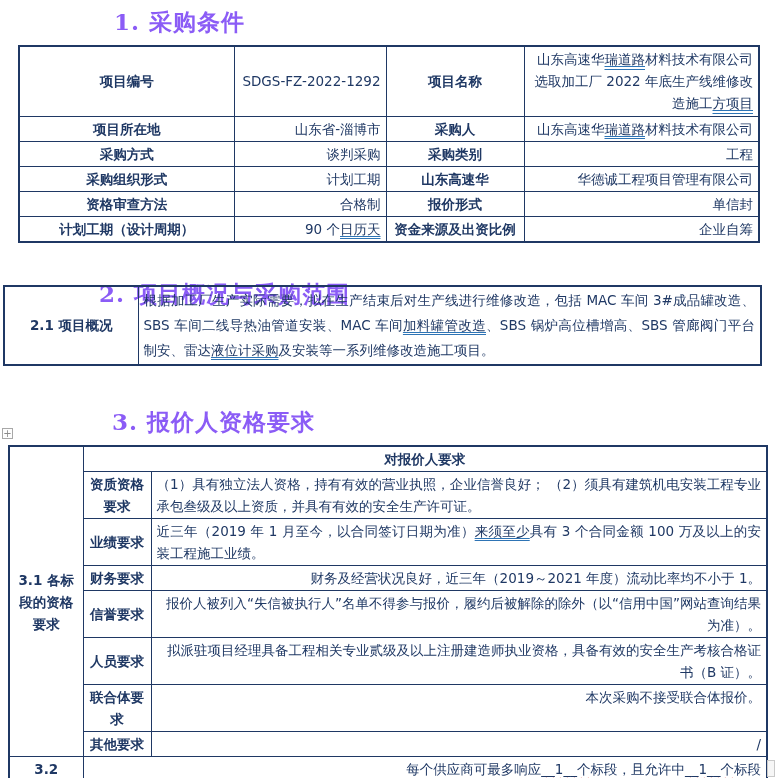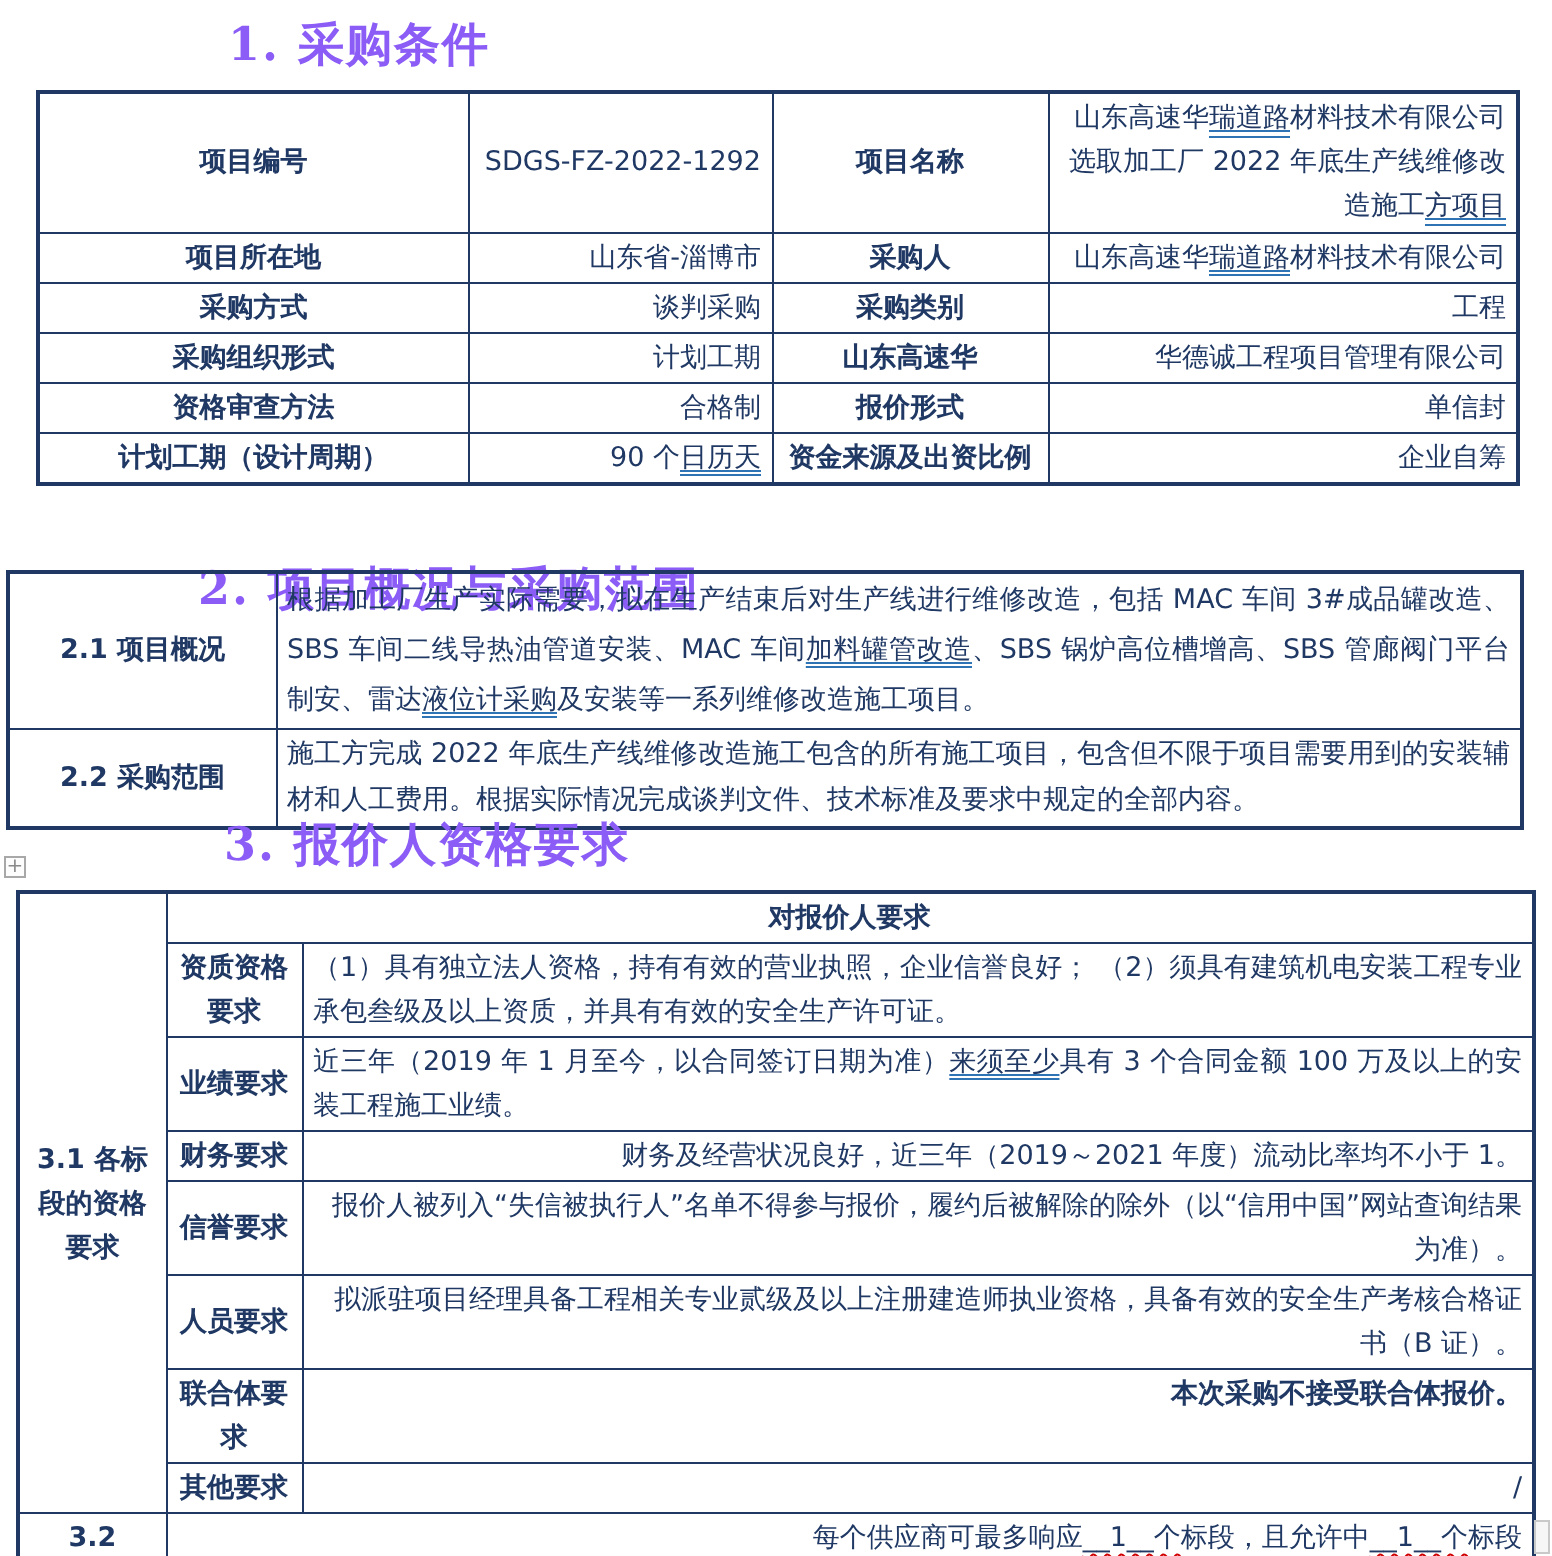--- a/index.html
+++ b/index.html
@@ -120,24 +120,20 @@
 <table class="doc-table" id="table2">
   <colgroup>
       <col style="width:134px">
       <col style="width:623px">
     </colgroup>
   <tbody>
       <tr style="height:76px">
     <td class="lbl">2.1 项目概况</td>
     <td class="txt just"><span>根据加工厂生产实际需要，拟在生产结束后对生产线进行维修改造，包括 MAC 车间 3#成品罐改造、SBS 车间二线导热油管道安装、MAC 车间</span><span class="u-blue">加料罐管改造</span><span>、SBS 锅炉高位槽增高、SBS 管廊阀门平台制安、雷达</span><span class="u-blue">液位计采购</span><span>及安装等一系列维修改造施工项目。</span></td>
   </tr>
-  <tr class="r22" style="height:47px">
-    <td class="lbl">2.2 采购范围</td>
-    <td class="txt just">施工方完成 2022 年底生产线维修改造施工包含的所有施工项目，包含但不限于项目需要用到的安装辅材和人工费用。根据实际情况完成谈判文件、技术标准及要求中规定的全部内容。</td>
-  </tr>
 </tbody>
   </table>
 
 <h1 class="doc-title" id="title3">3. 报价人资格要求</h1>
 
 <div id="table-handle">+</div>
 
 <table class="doc-table" id="table3">
   <colgroup>
       <col style="width:74px">
@@ -164,21 +160,21 @@
   <tr style="height:23px">
     <td class="lbl">信誉要求</td>
     <td class="txt">报价人被列入“失信被执行人”名单不得参与报价，履约后被解除的除外（以“信用中国”网站查询结果为准）。</td>
   </tr>
   <tr style="height:24px">
     <td class="lbl">人员要求</td>
     <td class="txt">拟派驻项目经理具备工程相关专业贰级及以上注册建造师执业资格，具备有效的安全生产考核合格证书（B 证）。</td>
   </tr>
   <tr style="height:45px">
     <td class="lbl">联合体要求</td>
-    <td class="txt" style="vertical-align:top;font-weight:bold;">本次采购不接受联合体报价。</td>
+    <td class="txt" style="vertical-align:top;">本次采购不接受联合体报价。</td>
   </tr>
   <tr style="height:23px">
     <td class="lbl">其他要求</td>
     <td class="txt">/</td>
   </tr>
   <tr style="height:23px">
     <td class="lbl">3.2</td>
     <td class="txt" colspan="2"><span>每个供应商可最多响应</span><span class="u-red">__1__个</span><span>标段，且允许中</span><span class="u-red">__1__个</span><span>标段</span></td>
   </tr>
 

